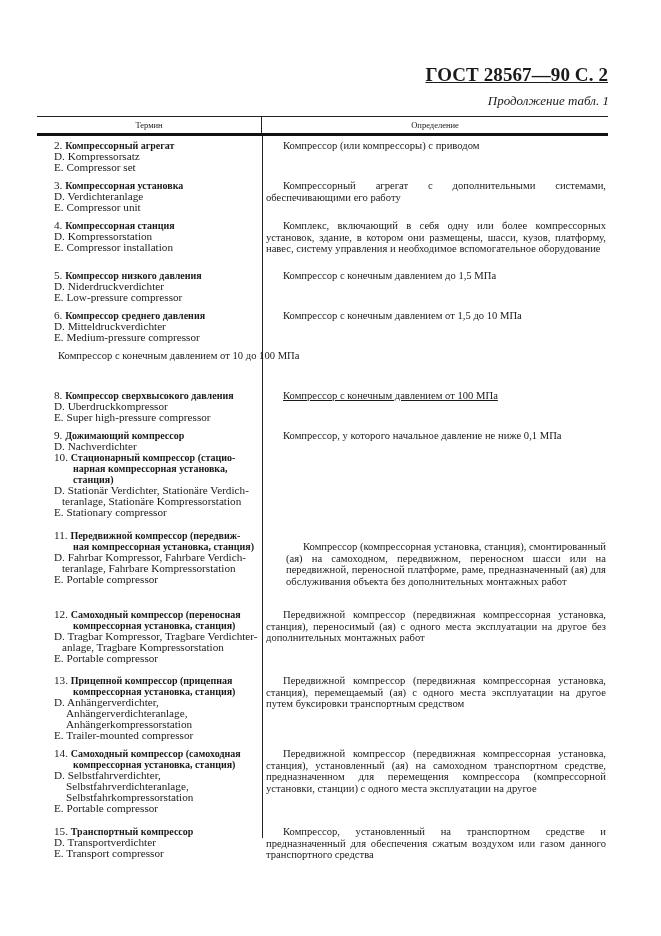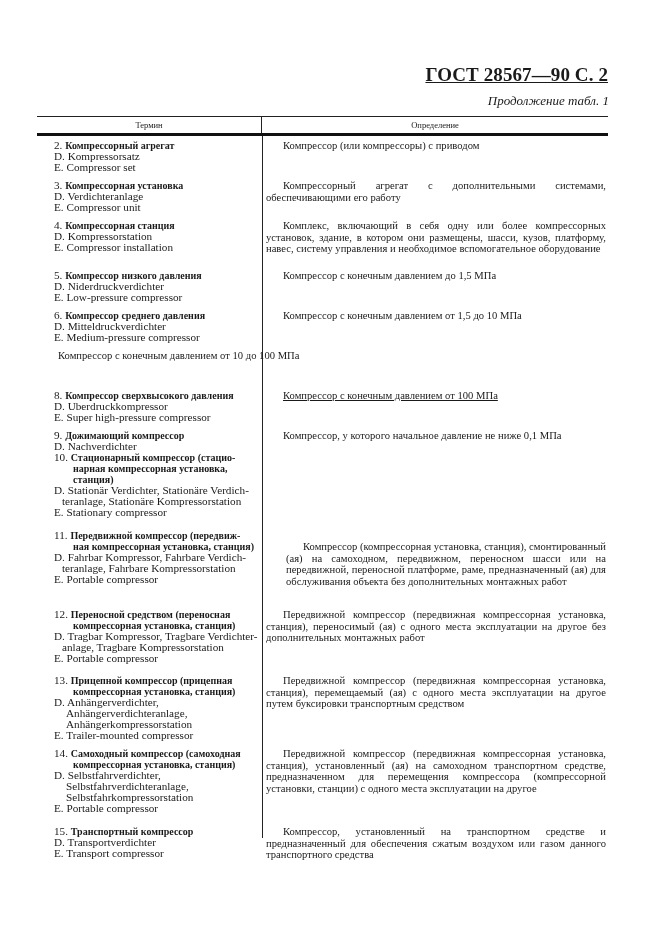--- a/index.html
+++ b/index.html
@@ -152,21 +152,21 @@
           <span class="lang">D. Fahrbar Kompressor, Fahrbare Verdich-</span>
           <span class="lang-cont">teranlage, Fahrbare Kompressorstation</span>
           <span class="lang">E. Portable compressor</span>
         </div>
         <div class="def" style="padding-top: 11px; padding-left: 24px;">
           <span class="first">Компрессор (компрессорная установка, станция), смонтированный (ая) на самоходном, передвижном, переносном шасси или на передвижной, переносной платформе, раме, предназначенный (ая) для обслуживания объекта без дополнительных монтажных работ</span>
         </div>
       </div>
       <div class="row" style="position: absolute; left: 0px; right: 0px; top: 473px;">
         <div class="term">
-          <div><span class="num">12.</span><span> </span><span class="ru">Переносной средством (переносная</span></div>
+          <div><span class="num">12.</span><span> </span><span class="ru">Самоходный компрессор (переносная</span></div>
           <div class="ru-cont">компрессорная установка, станция)</div>
           <span class="lang">D. Tragbar Kompressor, Tragbare Verdichter-</span>
           <span class="lang-cont">anlage, Tragbare Kompressorstation</span>
           <span class="lang">E. Portable compressor</span>
         </div>
         <div class="def" style="padding-top: 0px;">
           <span class="first">Передвижной компрессор (передвижная компрессорная установка, станция), переносимый (ая) с одного места эксплуатации на другое без дополнительных монтажных работ</span>
         </div>
       </div>
       <div class="row" style="position: absolute; left: 0px; right: 0px; top: 539px;">

